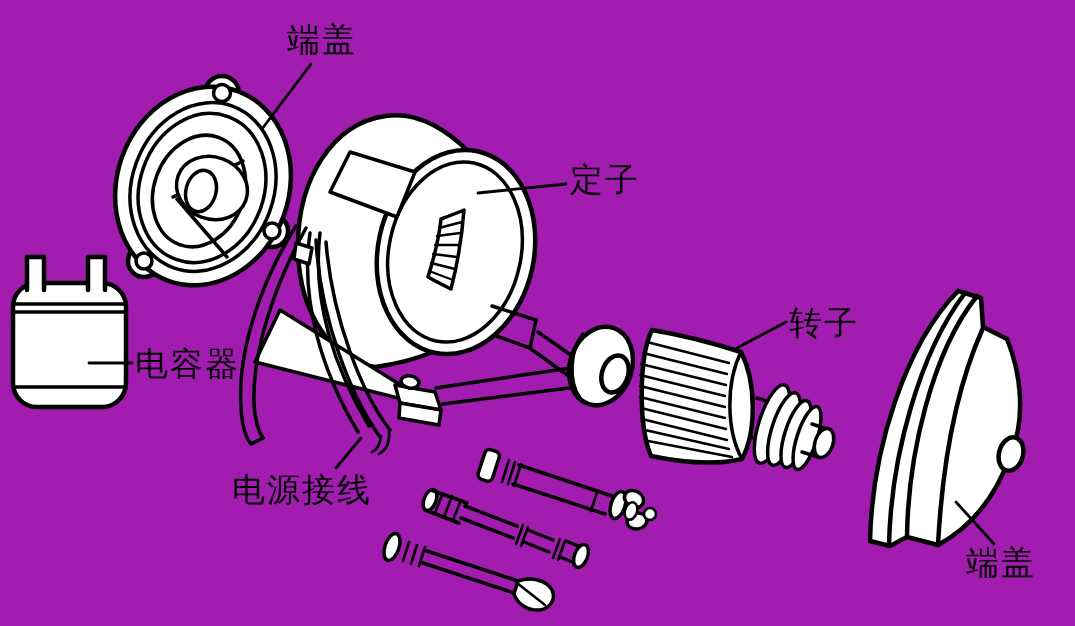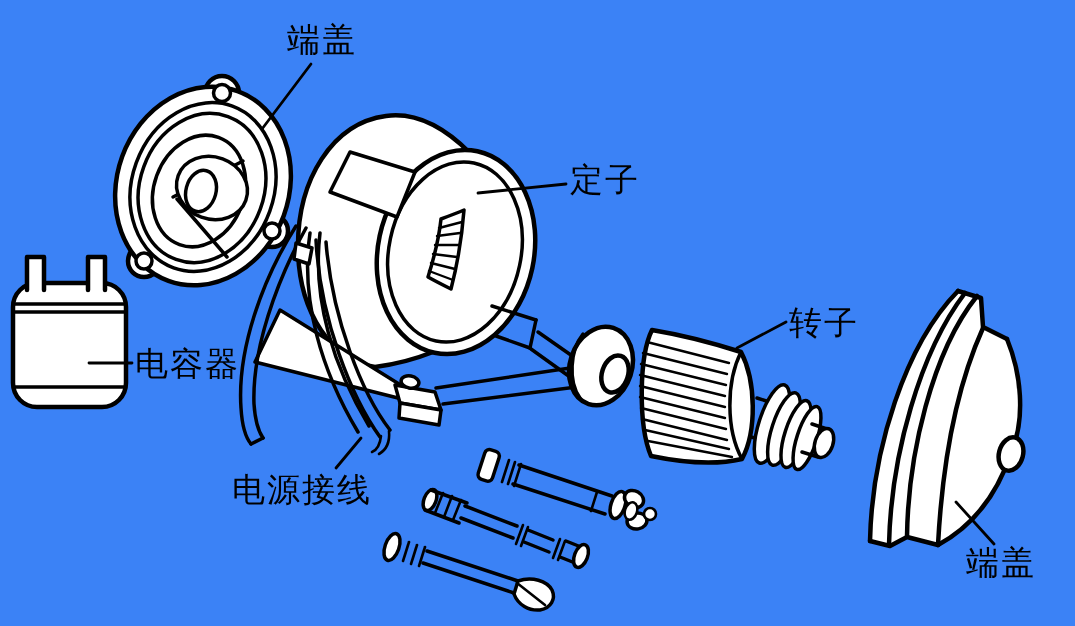--- a/index.html
+++ b/index.html
@@ -1,16 +1,16 @@
 <!DOCTYPE html>
 <html><head>
 <meta charset="utf-8">
 <style>
   html,body{margin:0;padding:0;background:#fff;}
-  .stage{position:relative;width:1075px;height:626px;background:#3b82f6;overflow:hidden;
+  .stage{position:relative;width:1075px;height:626px;background:#a21caf;overflow:hidden;
          font-family:Liberation Sans, sans-serif;}
   svg{display:block;}
   .ln{fill:none;stroke:#000;stroke-width:4.5;stroke-linecap:round;stroke-linejoin:round;}
   .fw{fill:#fff;stroke:#000;stroke-width:4.5;stroke-linecap:round;stroke-linejoin:round;}
   .md{stroke-width:3.5;}
   .th{stroke-width:2.6;}
   .hatch{fill:none;stroke:#000;stroke-width:2.4;stroke-linecap:round;}
   .leader{fill:none;stroke:#000;stroke-width:2.8;stroke-linecap:round;}
   .lbl{fill:#000;font-size:33px;letter-spacing:2px;}
 </style>

